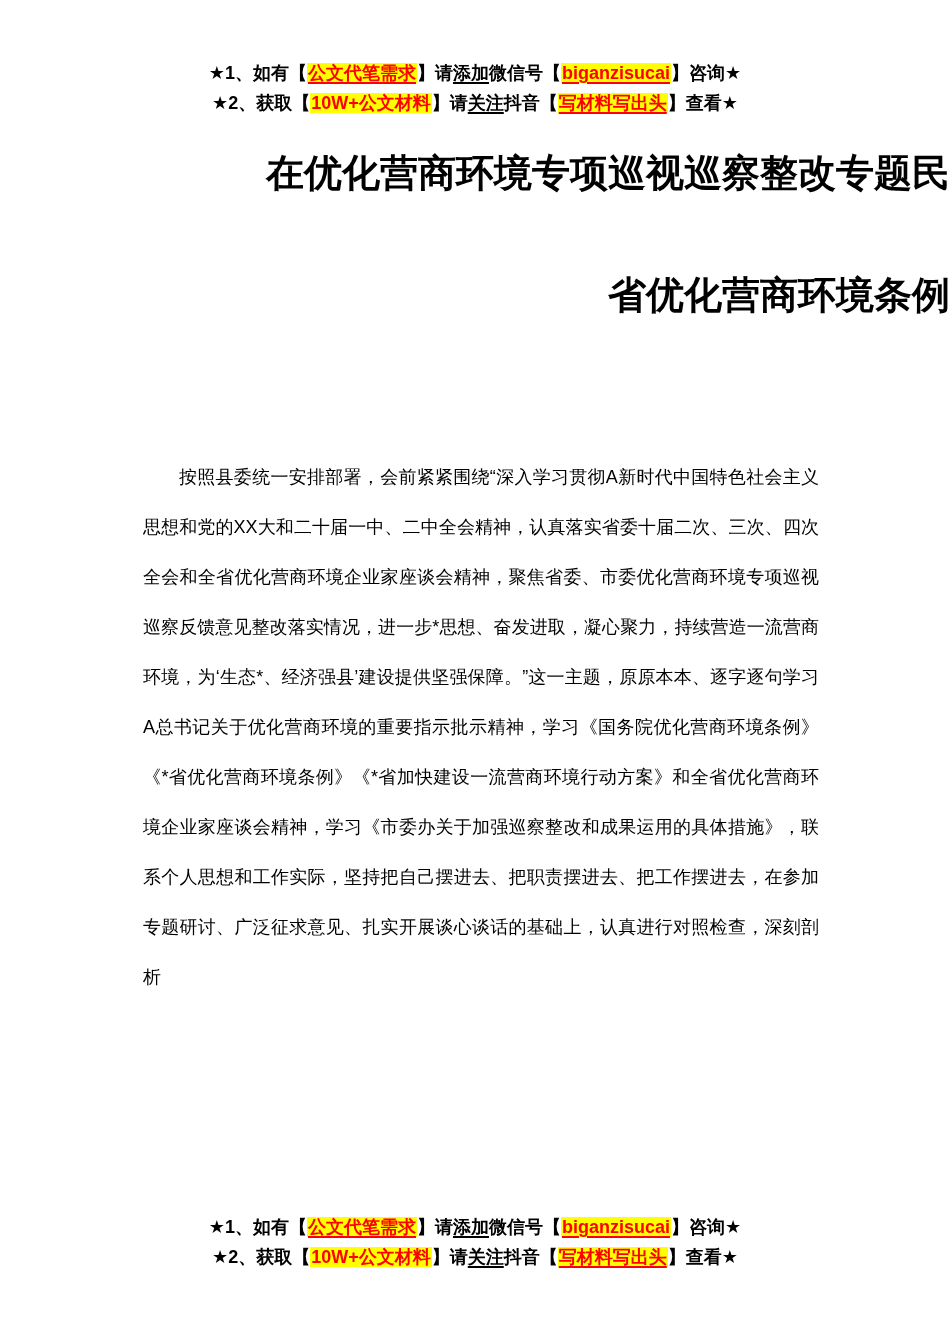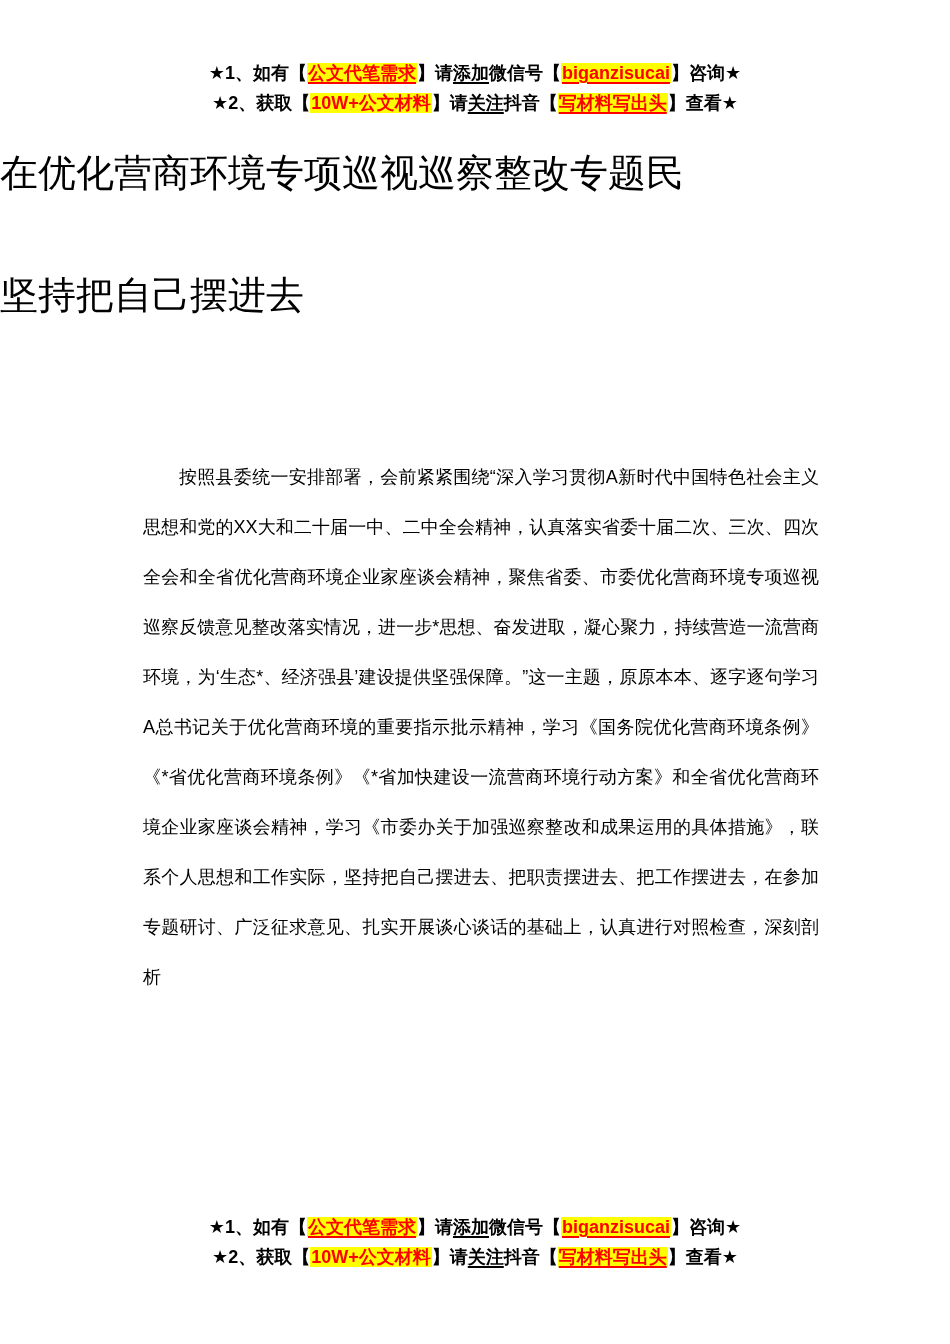--- a/index.html
+++ b/index.html
@@ -41,23 +41,23 @@
     text-decoration: underline;
     text-decoration-color: var(--text, #000000);
     text-decoration-thickness: 2px;
     text-underline-offset: 3px;
   }
   
   .doc-title {
     position: absolute;
     top: 112px;
     left: 0; right: 0;
-    text-align: left;
+    text-align: right;
     font-size: 38px;
-    font-weight: 400;
+    font-weight: 700;
     line-height: 122px;
     letter-spacing: 0px;
   }
   
   .doc-body {
     position: absolute;
     top: 452px;
     left: 143px;
     width: 676px;
     height: 760px;
@@ -77,21 +77,21 @@
     <div>
       <span>★1、如有【</span><span class="hl u-red">公文代笔需求</span><span>】请</span><span class="u-black">添加</span><span>微信号【</span><span class="hl u-red">biganzisucai</span><span>】咨询★</span>
     </div>
     <div>
       <span>★2、获取【</span><span class="hl">10W+公文材料</span><span>】请</span><span class="u-black">关注</span><span>抖音【</span><span class="hl u-red">写材料写出头</span><span>】查看★</span>
     </div>
   </div>
 
   <div class="doc-title">
     <div>在优化营商环境专项巡视巡察整改专题民</div>
-    <div>坚持把自己摆进去</div>
+    <div>省优化营商环境条例</div>
   </div>
 
   <div class="doc-body">
     <p>按照县委统一安排部署，会前紧紧围绕“深入学习贯彻A新时代中国特色社会主义思想和党的XX大和二十届一中、二中全会精神，认真落实省委十届二次、三次、四次全会和全省优化营商环境企业家座谈会精神，聚焦省委、市委优化营商环境专项巡视巡察反馈意见整改落实情况，进一步*思想、奋发进取，凝心聚力，持续营造一流营商环境，为‘生态*、经济强县’建设提供坚强保障。”这一主题，原原本本、逐字逐句学习A总书记关于优化营商环境的重要指示批示精神，学习《国务院优化营商环境条例》《*省优化营商环境条例》《*省加快建设一流营商环境行动方案》和全省优化营商环境企业家座谈会精神，学习《市委办关于加强巡察整改和成果运用的具体措施》，联系个人思想和工作实际，坚持把自己摆进去、把职责摆进去、把工作摆进去，在参加专题研讨、广泛征求意见、扎实开展谈心谈话的基础上，认真进行对照检查，深刻剖析</p>
   </div>
 
   <div class="promo promo-bottom">
     <div>
       <span>★1、如有【</span><span class="hl u-red">公文代笔需求</span><span>】请</span><span class="u-black">添加</span><span>微信号【</span><span class="hl u-red">biganzisucai</span><span>】咨询★</span>
     </div>

